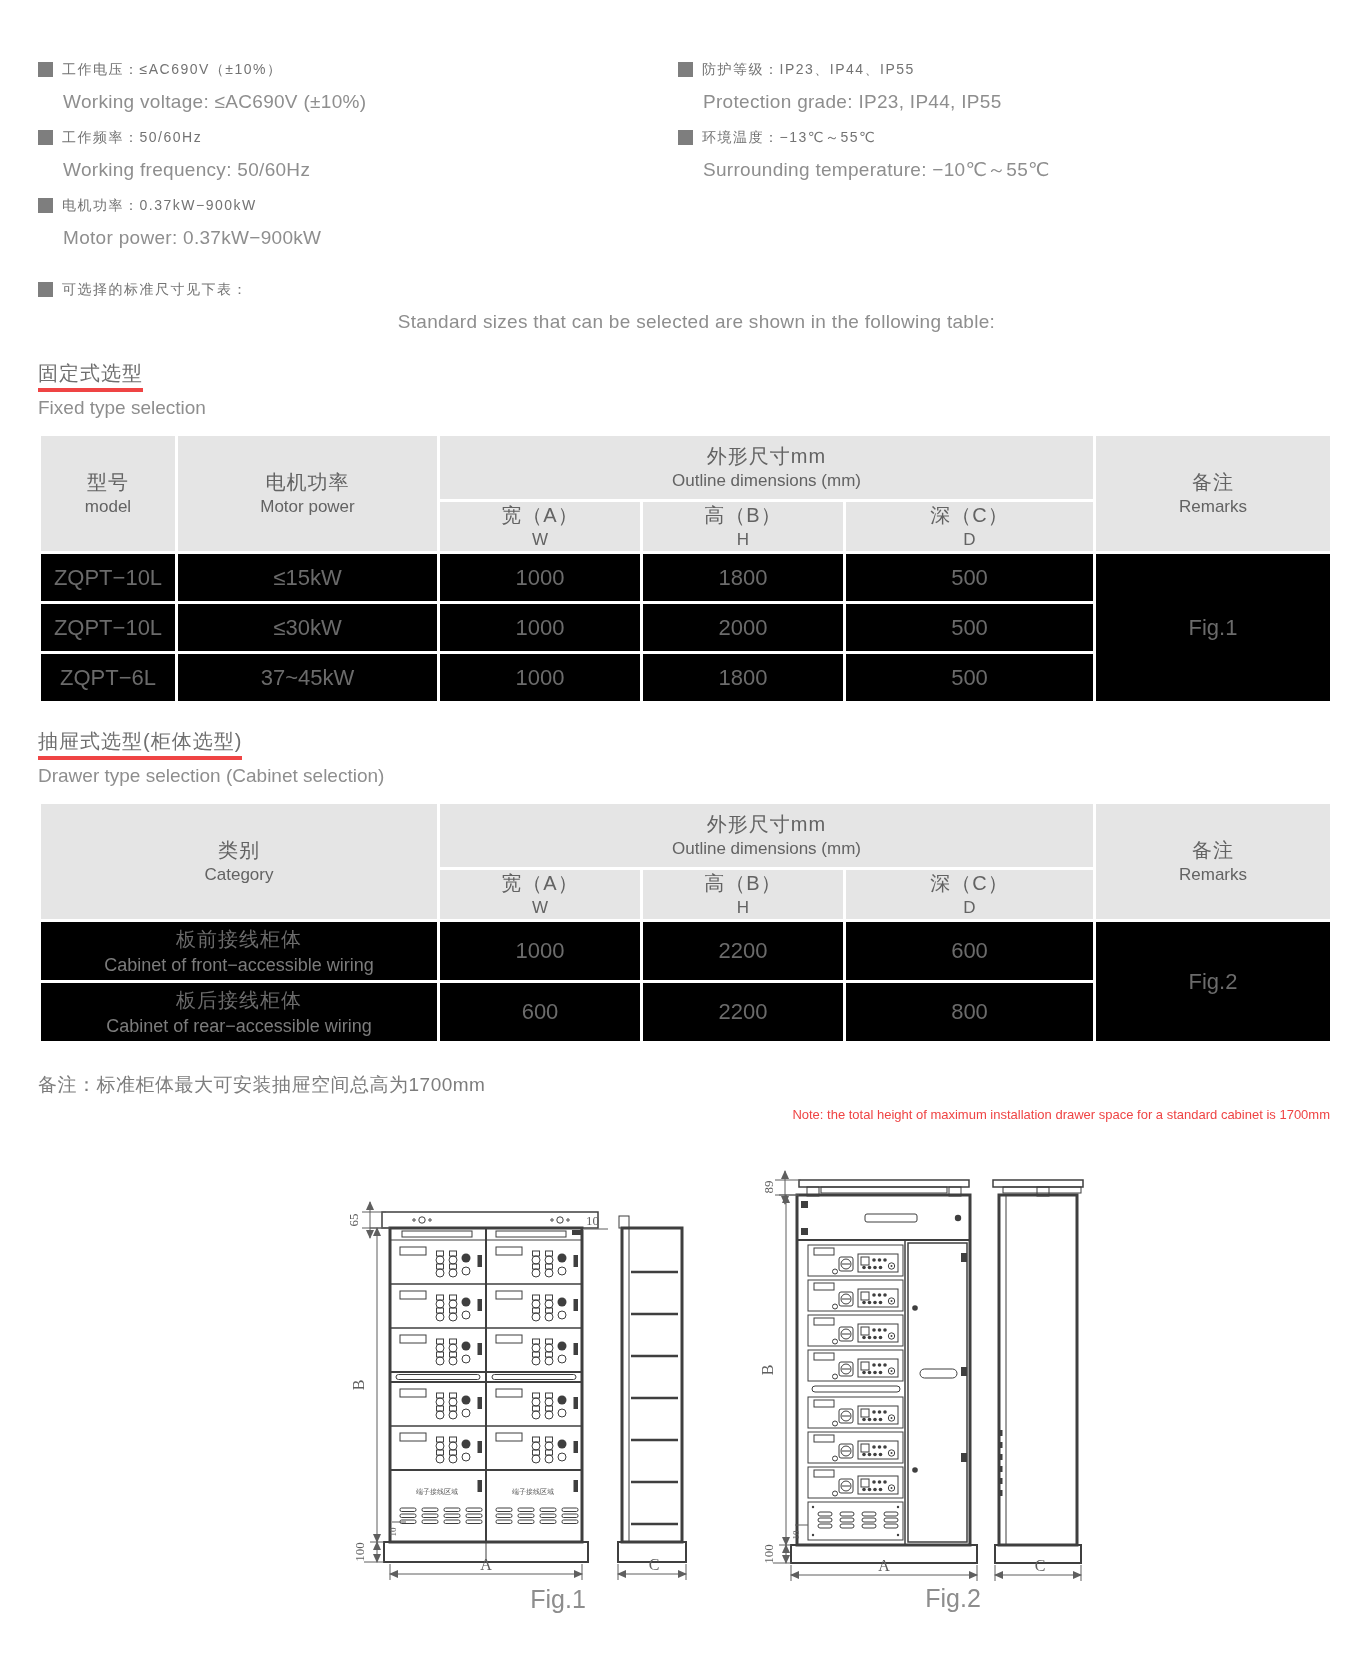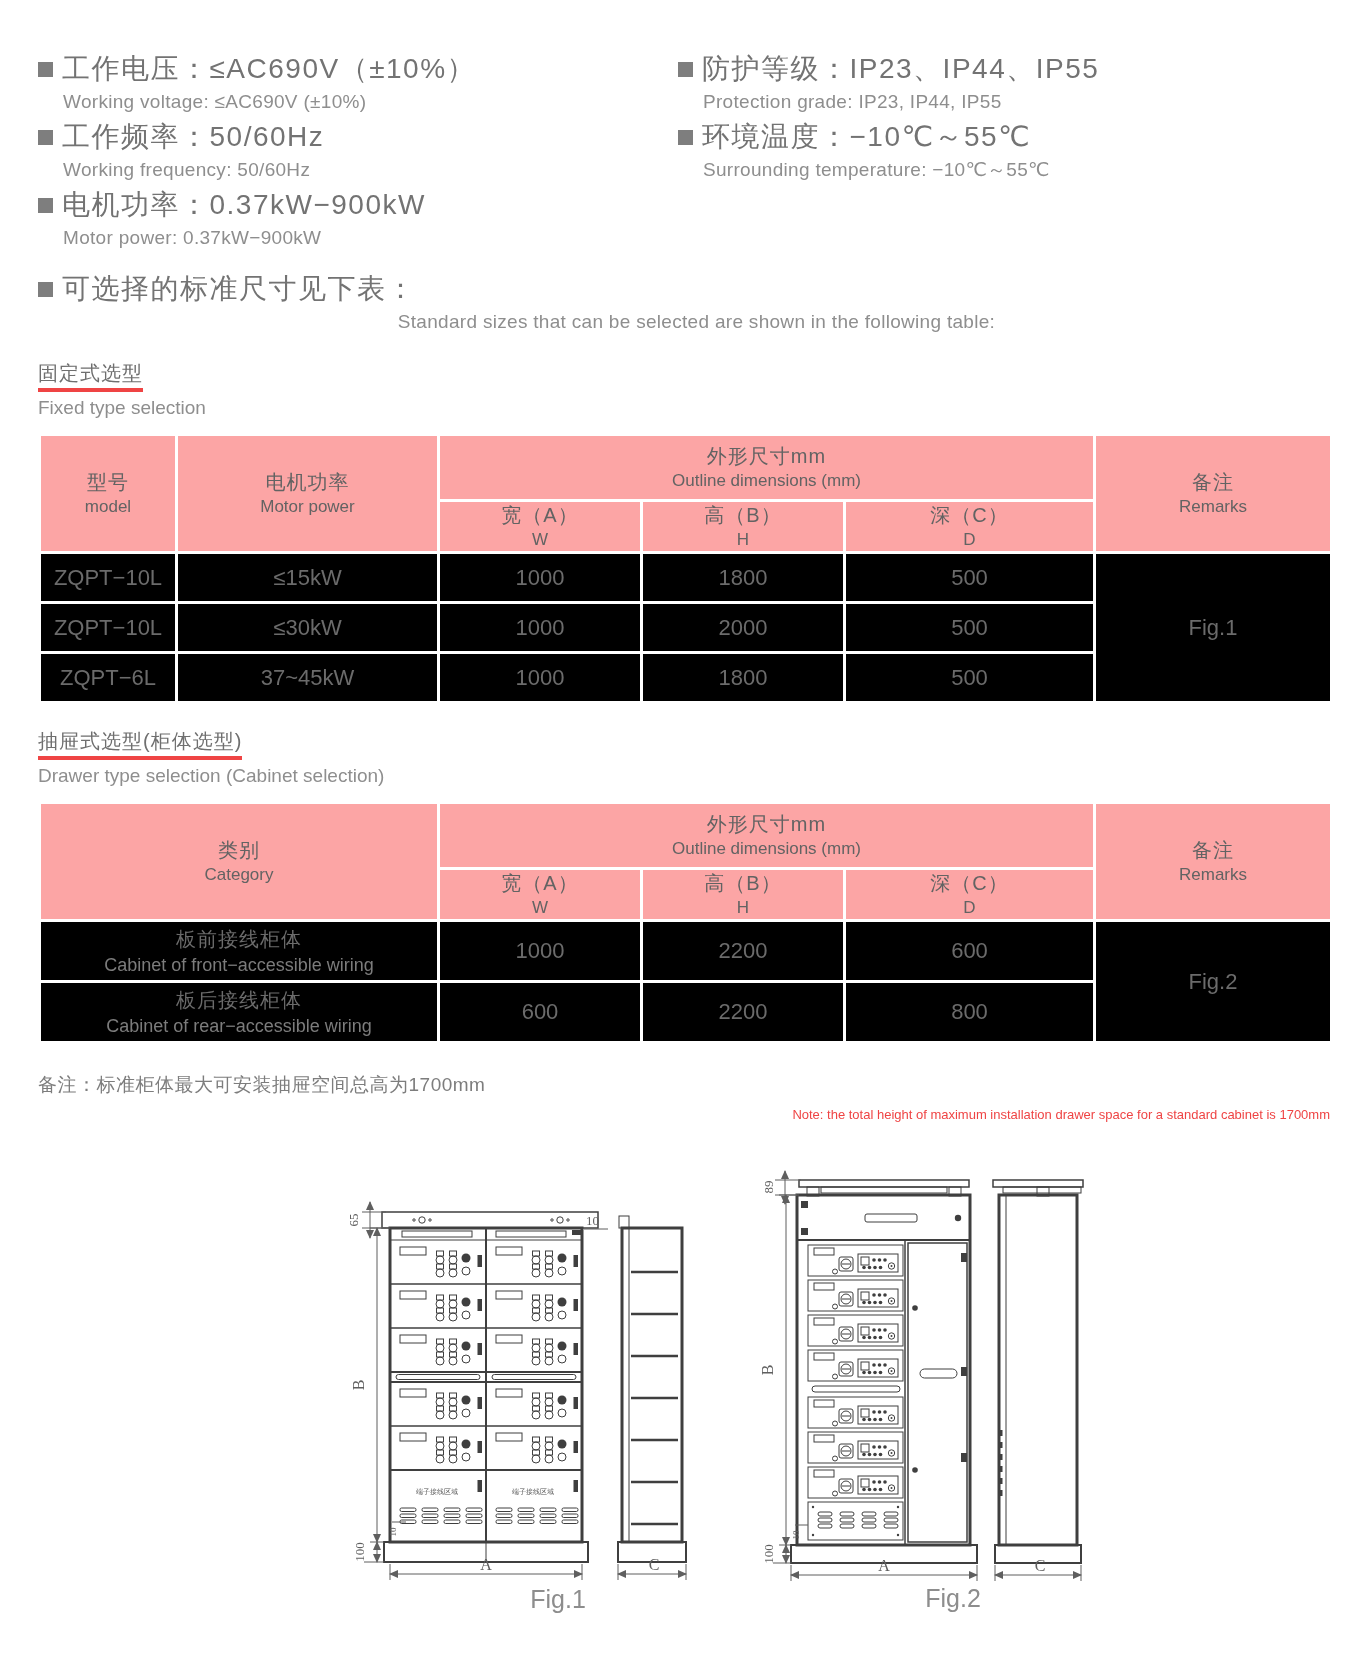--- a/index.html
+++ b/index.html
@@ -16,35 +16,35 @@
     border-left:15px solid #4d4d4d; margin-top:13px; }
   .title-cn { margin:0; font-size:40px; font-weight:500; color:#29abe2; letter-spacing:4px; line-height:48px; }
   .title-en { font-size:21px; color:#29abe2; margin-top:5px; letter-spacing:0.5px; }
 
   
   .specs { margin-top:20px; }
   .specs-cols { display:flex; }
   .specs-col-left { width:640px; flex:none; }
   .specs-col-right { flex:1; }
   .spec-item { margin-bottom:6px; }
-  .spec-cn { font-size:28px; color:#737373; letter-spacing:1.5px; display:flex; align-items:center; gap:9px; line-height:30px; }
+  .spec-cn { font-size:14px; color:#737373; letter-spacing:1.5px; display:flex; align-items:center; gap:9px; line-height:30px; }
   .bullet-icon { width:15px; height:15px; background:#7e7e7e; flex:none; }
   .spec-en { font-size:19px; color:#8e8e8e; padding-left:25px; line-height:28px; margin-top:4px; letter-spacing:0.3px; }
   .sizes-intro { margin-top:16px;text-align:center; }
 
   
   .section-label { margin-top:24px; }
   .section-label .cn { display:inline-block; font-size:20px; color:#6f6f6f; letter-spacing:1px;
     border-bottom:4px solid #ef4444; padding-bottom:1px; }
   .section-label .en { font-size:19px; color:#8e8e8e; margin-top:5px; }
 
   
   table.spec-table { border-collapse:collapse; table-layout:fixed; width:1292px; margin-top:14px; }
   .spec-table th, .spec-table td { border:3px solid #ffffff; padding:0; text-align:center; vertical-align:middle; font-weight:normal; }
-  .spec-table th { background:#fca5a5; color:#636363; }
+  .spec-table th { background:#e5e5e5; color:#636363; }
   .spec-table td { background:#000000; color:#6b6b6b; font-size:22px; }
   .hcn { font-size:20px; line-height:27px; letter-spacing:1px; }
   .hen { font-size:17px; line-height:22px; }
   .t1 thead tr.group-row th.group { height:66px; }
   .t1 thead tr.sub-row th { height:46px; }
   .t1 tbody tr { height:50px; }
   .t2 thead tr.group-row th.group { height:66px; }
   .t2 thead tr.sub-row th { height:46px; }
   .t2 tbody tr { height:61px; }
   .cat-cn { font-size:20px; line-height:27px; letter-spacing:1px; color:#6b6b6b; }
@@ -98,21 +98,21 @@
         <div class="spec-item">
           <div class="spec-cn">
               <span class="bullet-icon"></span>
               <span>防护等级：IP23、IP44、IP55</span>
             </div>
           <div class="spec-en">Protection grade: IP23, IP44, IP55</div>
         </div>
         <div class="spec-item">
           <div class="spec-cn">
               <span class="bullet-icon"></span>
-              <span>环境温度：−10℃～55℃</span>
+              <span>环境温度：−13℃～55℃</span>
             </div>
           <div class="spec-en">Surrounding temperature: −10℃～55℃</div>
         </div>
       </div>
     </div>
     <div class="spec-item sizes-intro">
       <div class="spec-cn">
           <span class="bullet-icon"></span>
           <span>可选择的标准尺寸见下表：</span>
         </div>

